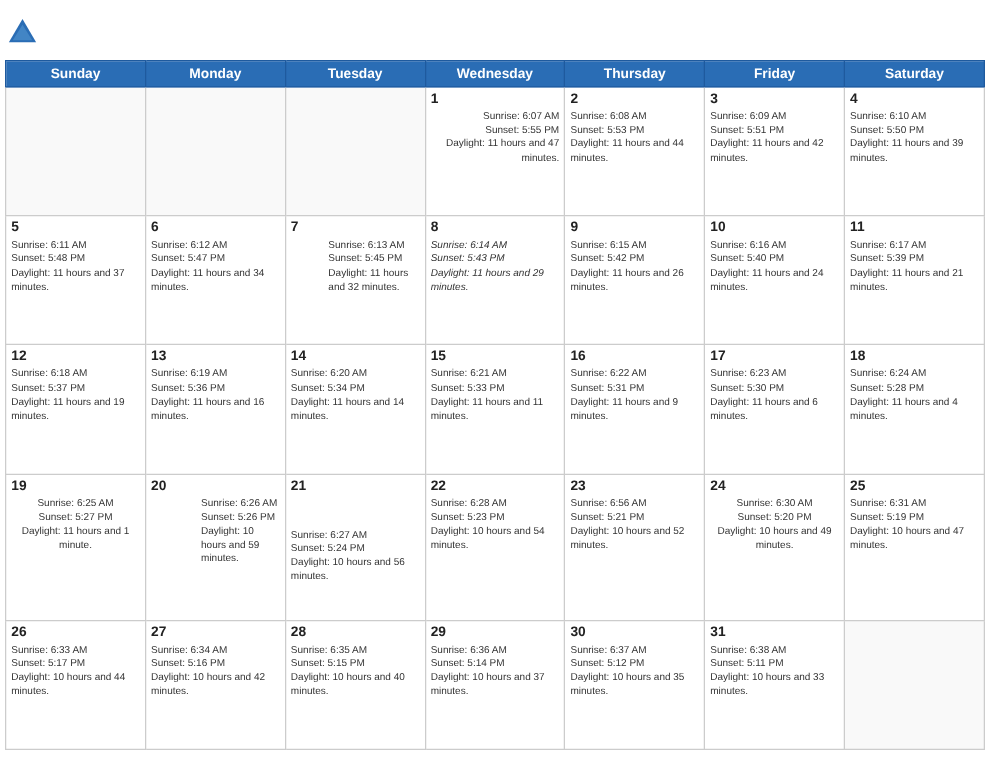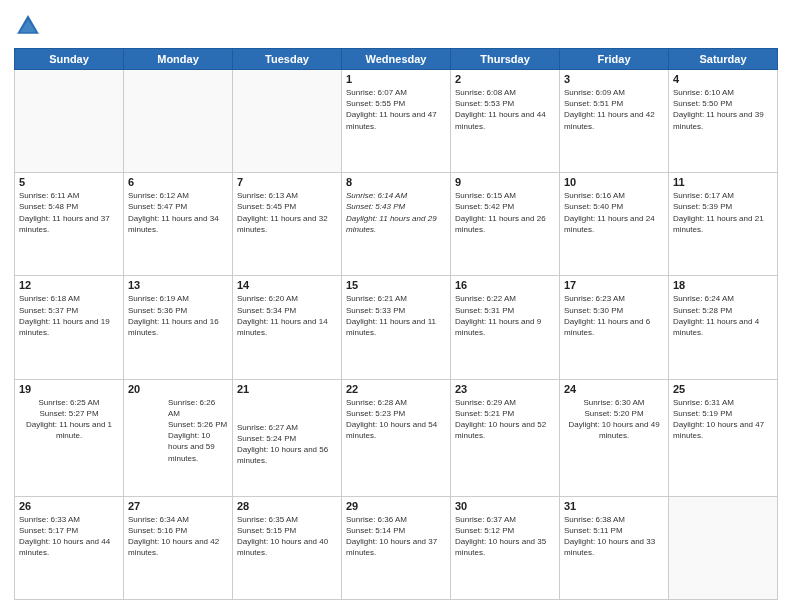--- a/index.html
+++ b/index.html
@@ -6,21 +6,21 @@
     body {
       width: 792px;
       height: 612px;
       font-family: Arial, sans-serif;
       background: #fff;
       overflow: hidden;
     }
     .page {
       width: 792px;
       height: 612px;
-      padding: 12px 14px;
+      padding: 12px 4px;
       display: flex;
       flex-direction: column;
     }
     .header {
       display: flex;
       align-items: flex-start;
       justify-content: space-between;
       margin-bottom: 8px;
     }
     .logo {
@@ -127,21 +127,21 @@
           <th>Saturday</th>
         </tr>
     </thead>
     <tbody id="calendar-body">
     <tr>
           <td class="empty"></td>
           <td class="empty"></td>
           <td class="empty"></td>
           <td>
             <span class="day-number">1</span>
-            <div class="day-info" style="white-space: pre-line;">Sunrise: 6:07 AM
+            <div class="day-info" style="white-space: pre-line; text-align: right;">Sunrise: 6:07 AM
 Sunset: 5:55 PM
 Daylight: 11 hours and 47 minutes.</div>
           </td>
           <td>
             <span class="day-number">2</span>
             <div class="day-info" style="white-space: pre-line;">Sunrise: 6:08 AM
 Sunset: 5:53 PM
 Daylight: 11 hours and 44 minutes.</div>
           </td>
           <td>
@@ -165,21 +165,21 @@
 Daylight: 11 hours and 37 minutes.</div>
           </td>
           <td>
             <span class="day-number">6</span>
             <div class="day-info" style="white-space: pre-line;">Sunrise: 6:12 AM
 Sunset: 5:47 PM
 Daylight: 11 hours and 34 minutes.</div>
           </td>
           <td>
             <span class="day-number">7</span>
-            <div class="day-info" style="white-space: pre-line;">Sunrise: 6:13 AM
+            <div class="day-info" style="white-space: pre-line; margin-left: 30px;">Sunrise: 6:13 AM
 Sunset: 5:45 PM
 Daylight: 11 hours and 32 minutes.</div>
           </td>
           <td>
             <span class="day-number">8</span>
             <div class="day-info" style="white-space: pre-line; font-style: italic;">Sunrise: 6:14 AM
 Sunset: 5:43 PM
 Daylight: 11 hours and 29 minutes.</div>
           </td>
           <td>
@@ -265,21 +265,21 @@
 Daylight: 10 hours and 56 minutes.</div>
           </td>
           <td>
             <span class="day-number">22</span>
             <div class="day-info" style="white-space: pre-line;">Sunrise: 6:28 AM
 Sunset: 5:23 PM
 Daylight: 10 hours and 54 minutes.</div>
           </td>
           <td>
             <span class="day-number">23</span>
-            <div class="day-info" style="white-space: pre-line;">Sunrise: 6:29 AM
+            <div class="day-info" style="white-space: pre-line;">Sunrise: 6:56 AM
 Sunset: 5:21 PM
 Daylight: 10 hours and 52 minutes.</div>
           </td>
           <td>
             <span class="day-number">24</span>
             <div class="day-info" style="white-space: pre-line; text-align: center;">Sunrise: 6:30 AM
 Sunset: 5:20 PM
 Daylight: 10 hours and 49 minutes.</div>
           </td>
           <td>

